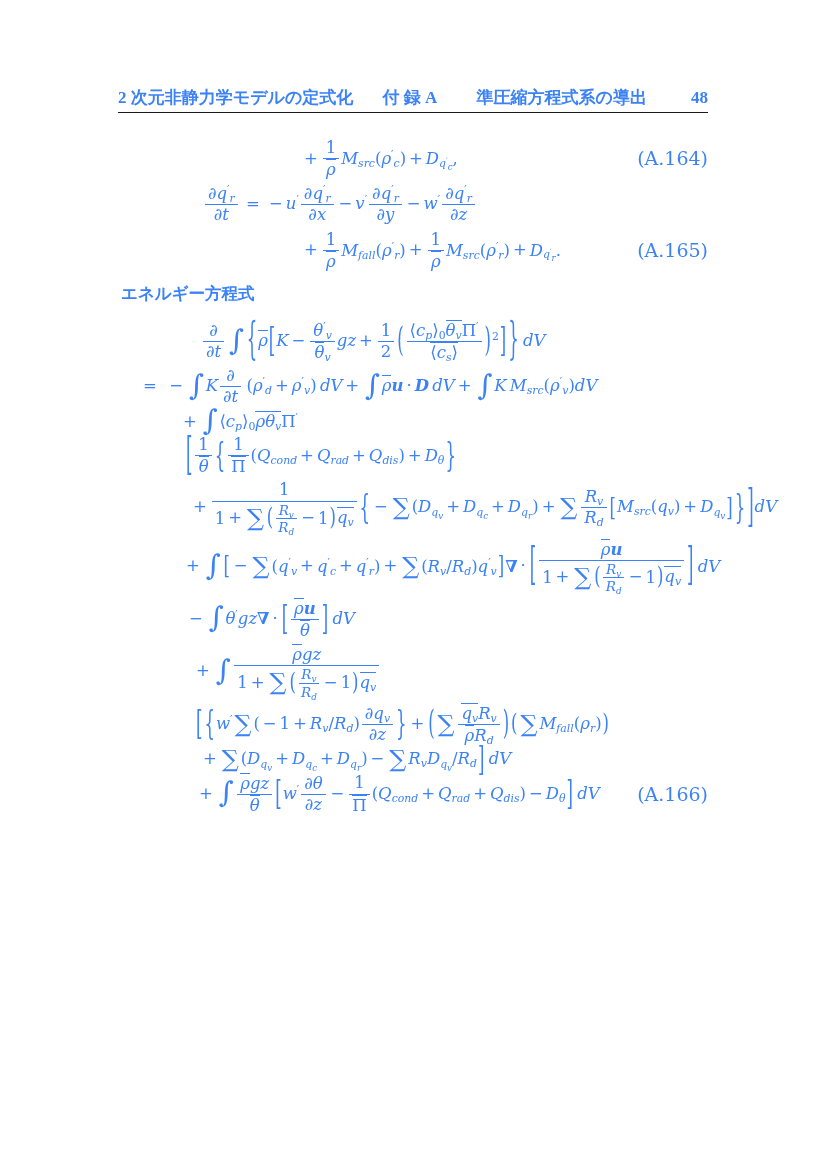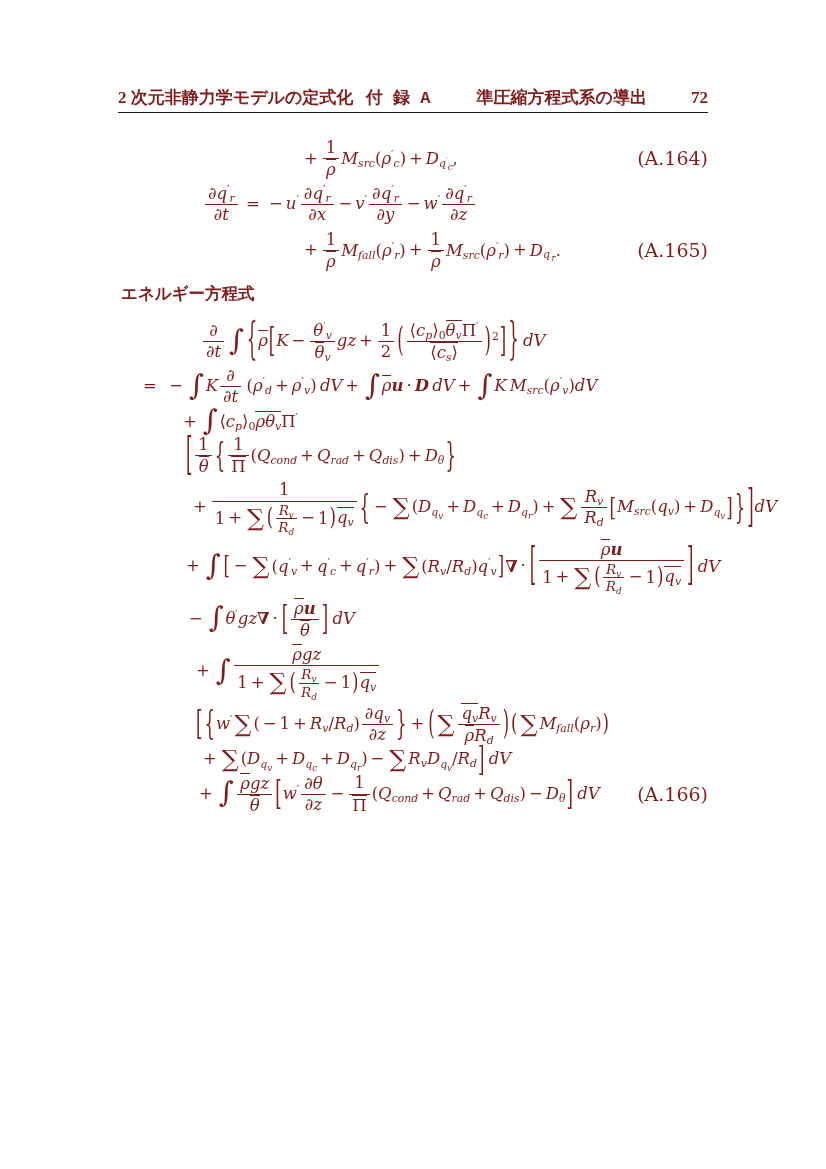--- a/index.html
+++ b/index.html
@@ -1,27 +1,27 @@
 <!DOCTYPE html>
 <html><head>
 <meta charset="utf-8">
 <style>
   html,body{margin:0;padding:0;background:#ffffff;}
   .page{
     position:relative;width:826px;height:844px;margin:0 auto;
-    background:#ffffff;color:#7f1d1d;overflow:hidden;
+    background:#ffffff;color:#3b82f6;overflow:hidden;
     font-family:"DejaVu Serif","Liberation Serif",serif;
   }
   
   .header{
     position:absolute;left:118px;right:118px;top:86px;
     display:flex;align-items:baseline;font-weight:bold;font-size:17px;
     font-family:"Liberation Serif","DejaVu Serif",serif;white-space:nowrap;
   }
-  .h-center{margin-left:auto;font-family:Liberation Mono, monospace;}
+  .h-center{margin-left:auto;}
   .h-gap{margin-left:36px;}
   .h-page{margin-left:44px;}
   .header-rule{position:absolute;left:118px;right:118px;top:112px;border-top:1.6px solid #1a1a1a;}
   
   .section-heading{
     position:absolute;left:121px;top:283px;
     font-family:"DejaVu Sans","Liberation Sans",sans-serif;
     font-weight:bold;font-size:16.5px;text-align:center;
   }
   
@@ -63,21 +63,21 @@
 <body>
 
 <div class="page">
 
   <div class="header">
     <span class="h-left">2 次元非静力学モデルの定式化</span>
     <span class="h-center">
       <span>付 録 A</span>
       <span class="h-gap">準圧縮方程式系の導出</span>
     </span>
-    <span class="h-page">72</span>
+    <span class="h-page">48</span>
   </div>
   <div class="header-rule"></div>
 
   <div class="eq-block eq1">
       <div class="eqline" style="padding-left: 183px;"><span class="math"><span class="op">+</span><span class="fr"><span class="nu"><span>1</span></span><span class="de"><span class="ovl"><span class="v">ρ</span></span></span></span><span class="v">M</span><span class="sb"><span class="v">s</span><span class="v">r</span><span class="v">c</span></span><span>(</span><span class="v">ρ</span><span class="sp"><span>′</span></span><span class="sb"><span class="v">c</span></span><span>)</span><span class="op">+</span><span class="v">D</span><span class="sb"><span class="v">q</span><span class="sp"><span>′</span></span><span class="sb"><span class="v">c</span></span></span><span>,</span></span><span class="eqlabel">(A.164)</span></div>
       <div class="eqline" style="padding-left: 85px;"><span class="math"><span class="fr"><span class="nu"><span class="v">∂</span><span class="v">q</span><span class="sp"><span>′</span></span><span class="sb"><span class="v">r</span></span></span><span class="de"><span class="v">∂</span><span class="v">t</span></span></span><span> </span><span class="op">=</span><span> </span><span class="op">−</span><span class="v">u</span><span class="sp"><span>′</span></span><span class="fr"><span class="nu"><span class="v">∂</span><span class="v">q</span><span class="sp"><span>′</span></span><span class="sb"><span class="v">r</span></span></span><span class="de"><span class="v">∂</span><span class="v">x</span></span></span><span class="op">−</span><span class="v">v</span><span class="sp"><span>′</span></span><span class="fr"><span class="nu"><span class="v">∂</span><span class="v">q</span><span class="sp"><span>′</span></span><span class="sb"><span class="v">r</span></span></span><span class="de"><span class="v">∂</span><span class="v">y</span></span></span><span class="op">−</span><span class="v">w</span><span class="sp"><span>′</span></span><span class="fr"><span class="nu"><span class="v">∂</span><span class="v">q</span><span class="sp"><span>′</span></span><span class="sb"><span class="v">r</span></span></span><span class="de"><span class="v">∂</span><span class="v">z</span></span></span></span></div>
       <div class="eqline" style="padding-left: 183px;"><span class="math"><span class="op">+</span><span class="fr"><span class="nu"><span>1</span></span><span class="de"><span class="ovl"><span class="v">ρ</span></span></span></span><span class="v">M</span><span class="sb"><span class="v">f</span><span class="v">a</span><span class="v">l</span><span class="v">l</span></span><span>(</span><span class="v">ρ</span><span class="sp"><span>′</span></span><span class="sb"><span class="v">r</span></span><span>)</span><span class="op">+</span><span class="fr"><span class="nu"><span>1</span></span><span class="de"><span class="ovl"><span class="v">ρ</span></span></span></span><span class="v">M</span><span class="sb"><span class="v">s</span><span class="v">r</span><span class="v">c</span></span><span>(</span><span class="v">ρ</span><span class="sp"><span>′</span></span><span class="sb"><span class="v">r</span></span><span>)</span><span class="op">+</span><span class="v">D</span><span class="sb"><span class="v">q</span><span class="sp"><span>′</span></span><span class="sb"><span class="v">r</span></span></span><span>.</span></span><span class="eqlabel">(A.165)</span></div>
     </div>
 
   <div class="section-heading">エネルギー方程式</div>

